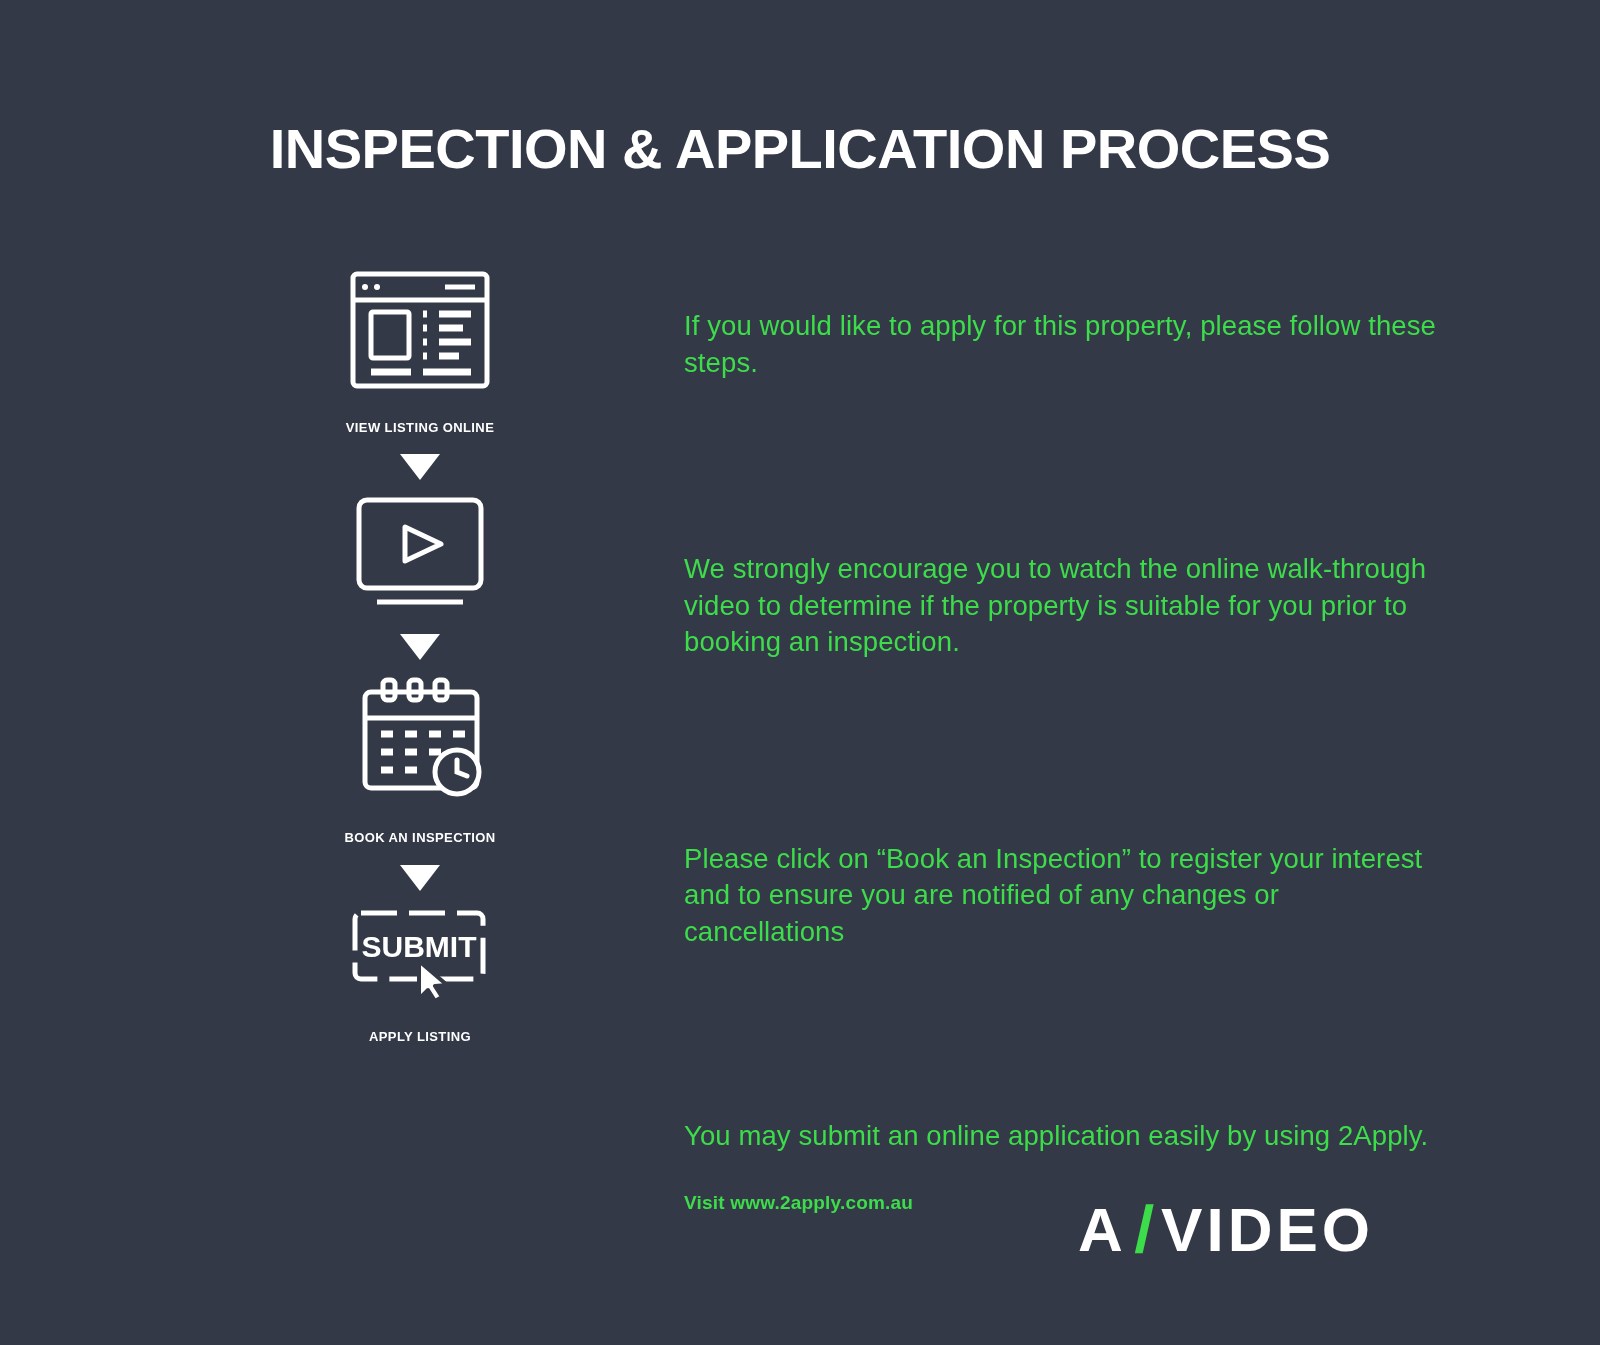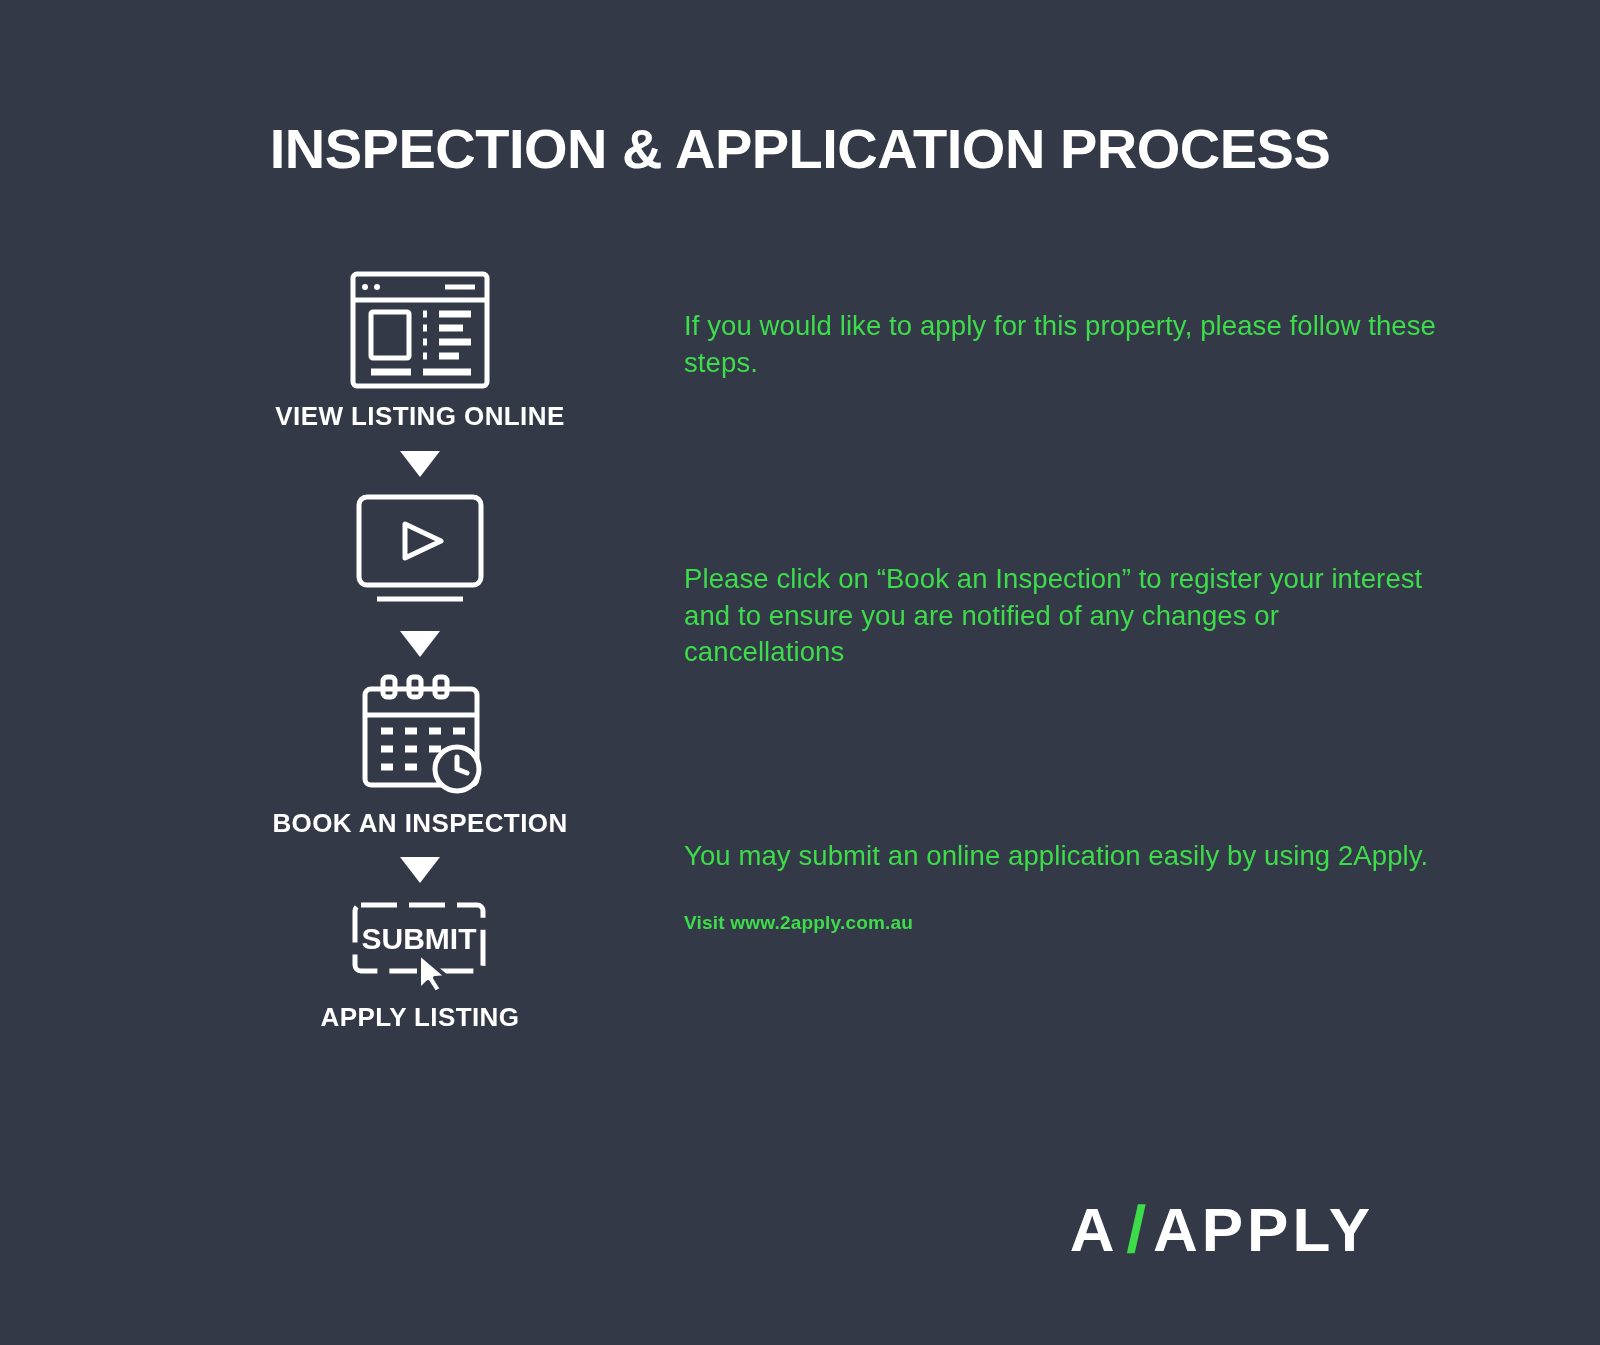--- a/index.html
+++ b/index.html
@@ -40,26 +40,26 @@
   .step {
     display: flex;
     flex-direction: column;
     align-items: center;
   }
   .step-icon {
     display: block;
   }
   .step-label {
     color: #ffffff;
-    font-size: 26px;
+    font-size: 13px;
     font-weight: bold;
     letter-spacing: 0.4px;
     text-align: center;
     line-height: 1.25;
-    margin-top: 4px;
+    margin-top: 24px;
   }
   .arrow {
     width: 0;
     height: 0;
     border-left: 20px solid transparent;
     border-right: 20px solid transparent;
     border-top: 26px solid #ffffff;
     margin: 18px auto 14px auto;
   }
   .texts {
@@ -185,24 +185,25 @@
           <path d="M74 56 L74 94 L83 85 L90 96 L97 92 L90 81 L102 80 Z" fill="#ffffff" stroke="#343947" stroke-width="4" stroke-linejoin="round"></path>
         </svg>
       </span>
       <div class="step-label">APPLY LISTING</div>
     </div>
 
   </div>
 
   <div class="texts">
     <div class="para p1">If you would like to apply for this property, please follow these steps.</div>
+    <div class="para p2">We strongly encourage you to watch the online walk-through video to determine if the property is suitable for you prior to booking an inspection.</div>
     <div class="para p3">Please click on “Book an Inspection” to register your interest and to ensure you are notified of any changes or cancellations</div>
     <div class="para p4">You may submit an online application easily by using 2Apply.</div>
     <div class="visit">Visit www.2apply.com.au</div>
   </div>
 
   <div class="logo">
     <span>A</span>
     <span class="slash">/</span>
-    <span class="word">APPLY</span>
+    <span class="word">VIDEO</span>
   </div>
 
 </div>
 
 </body></html>

